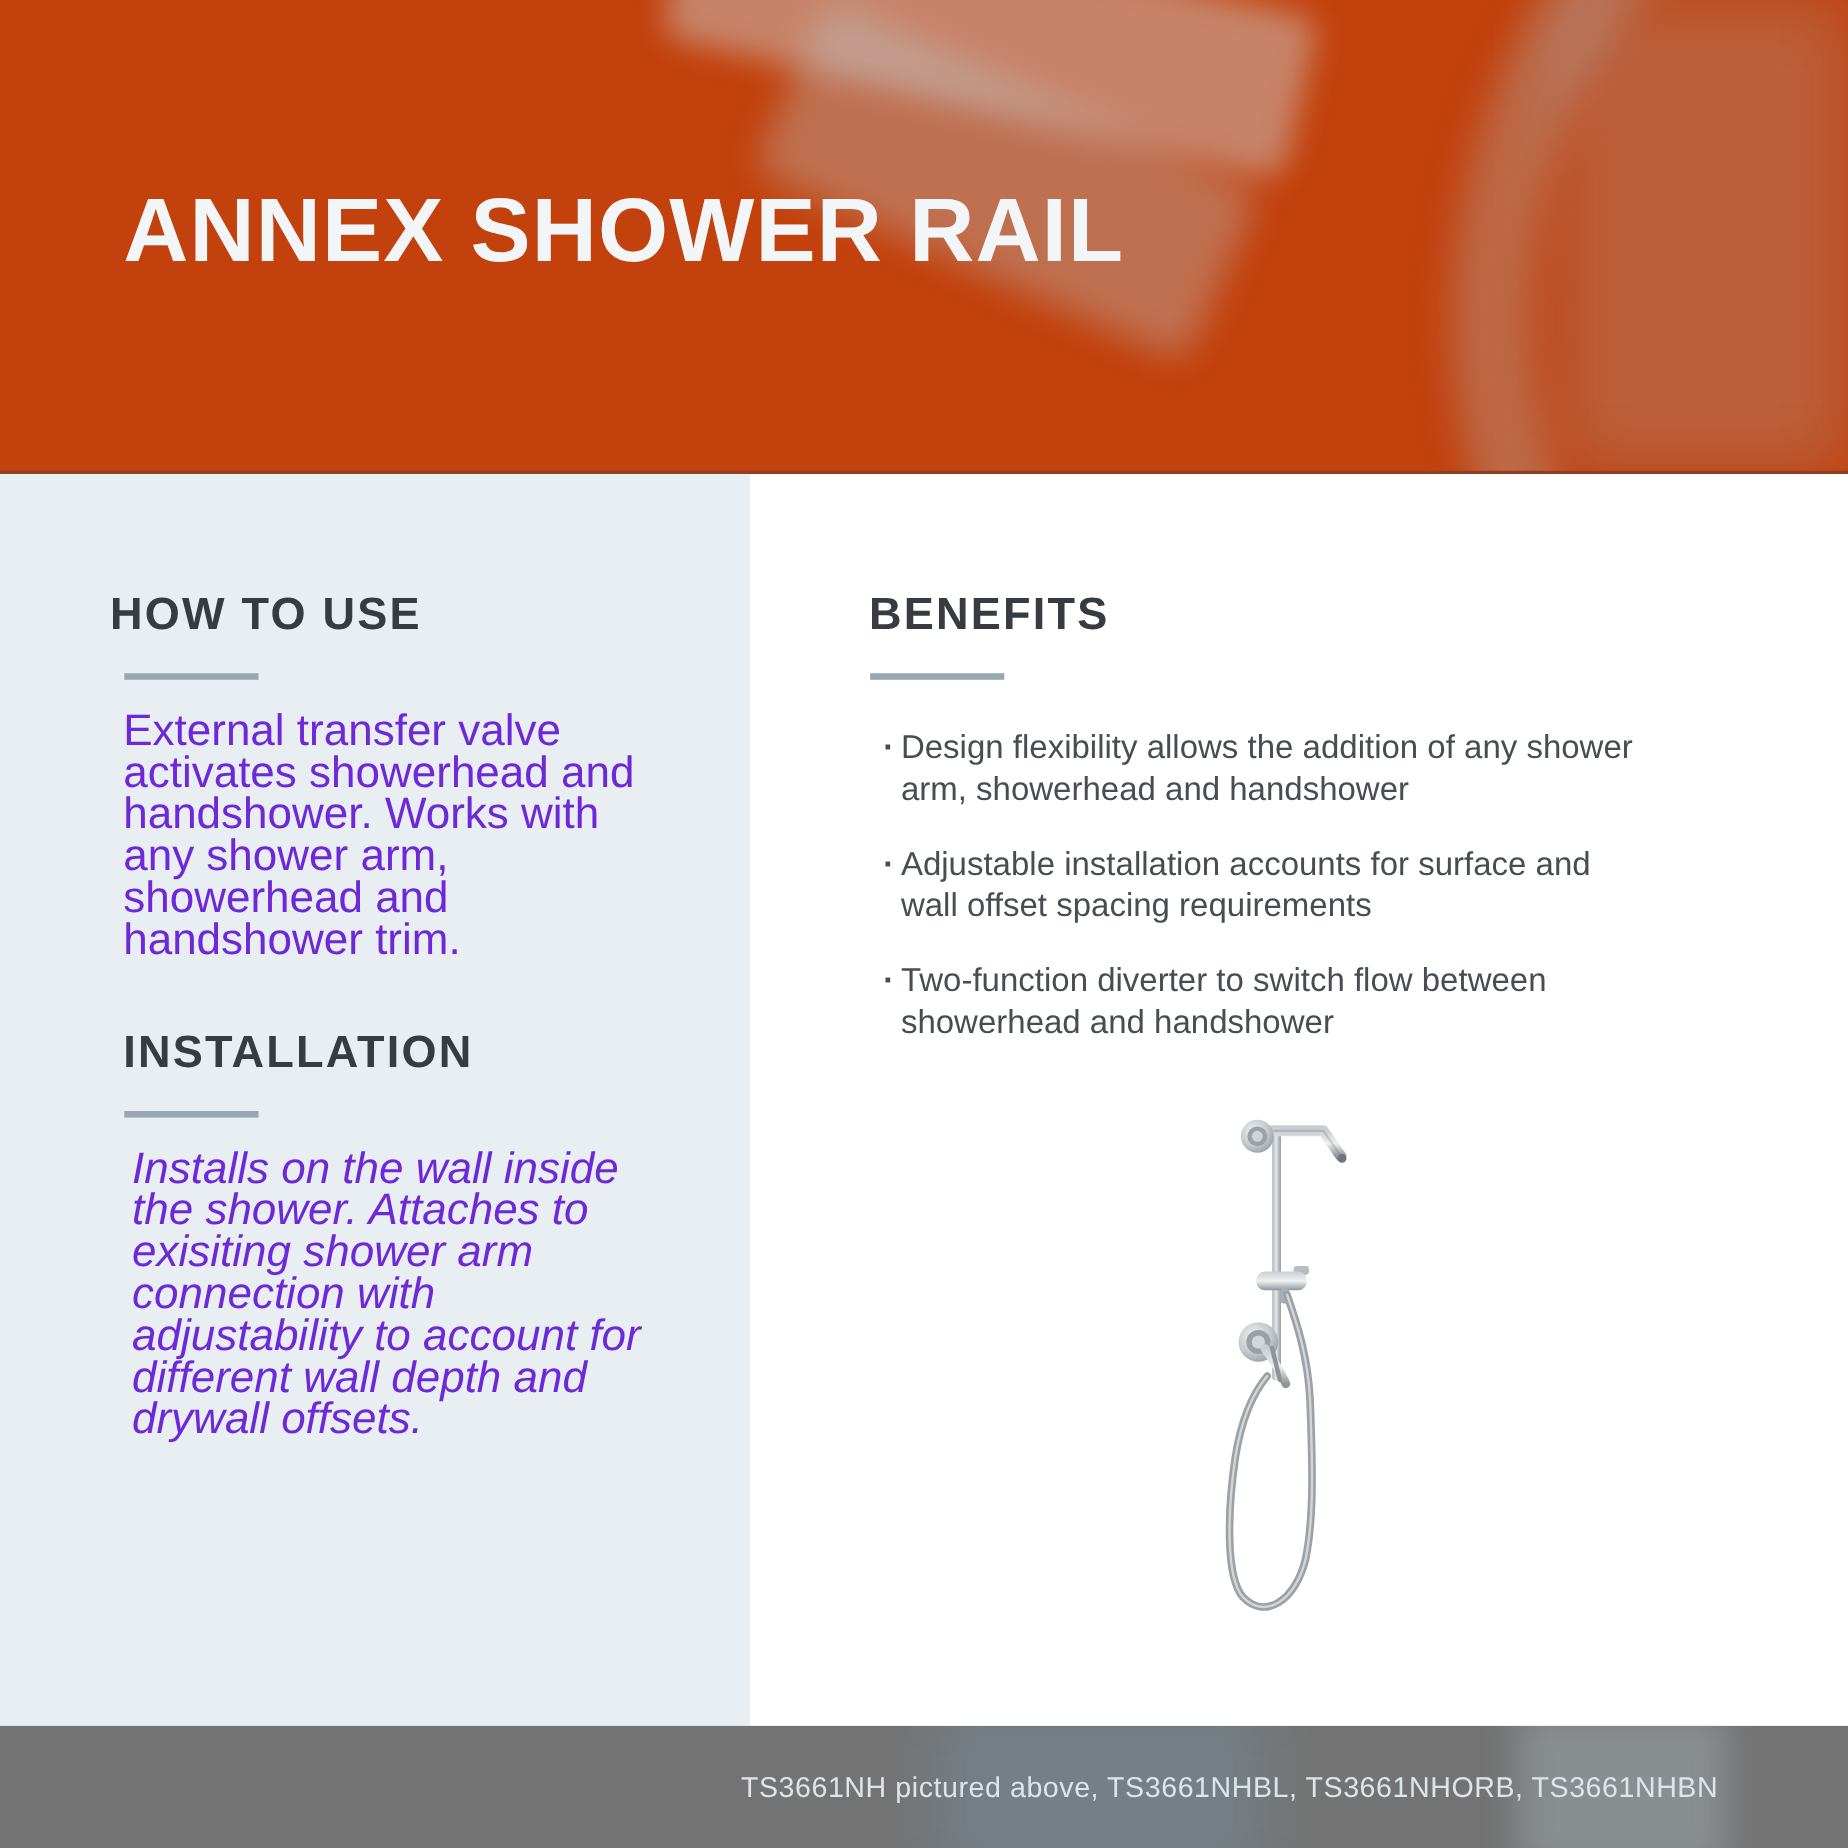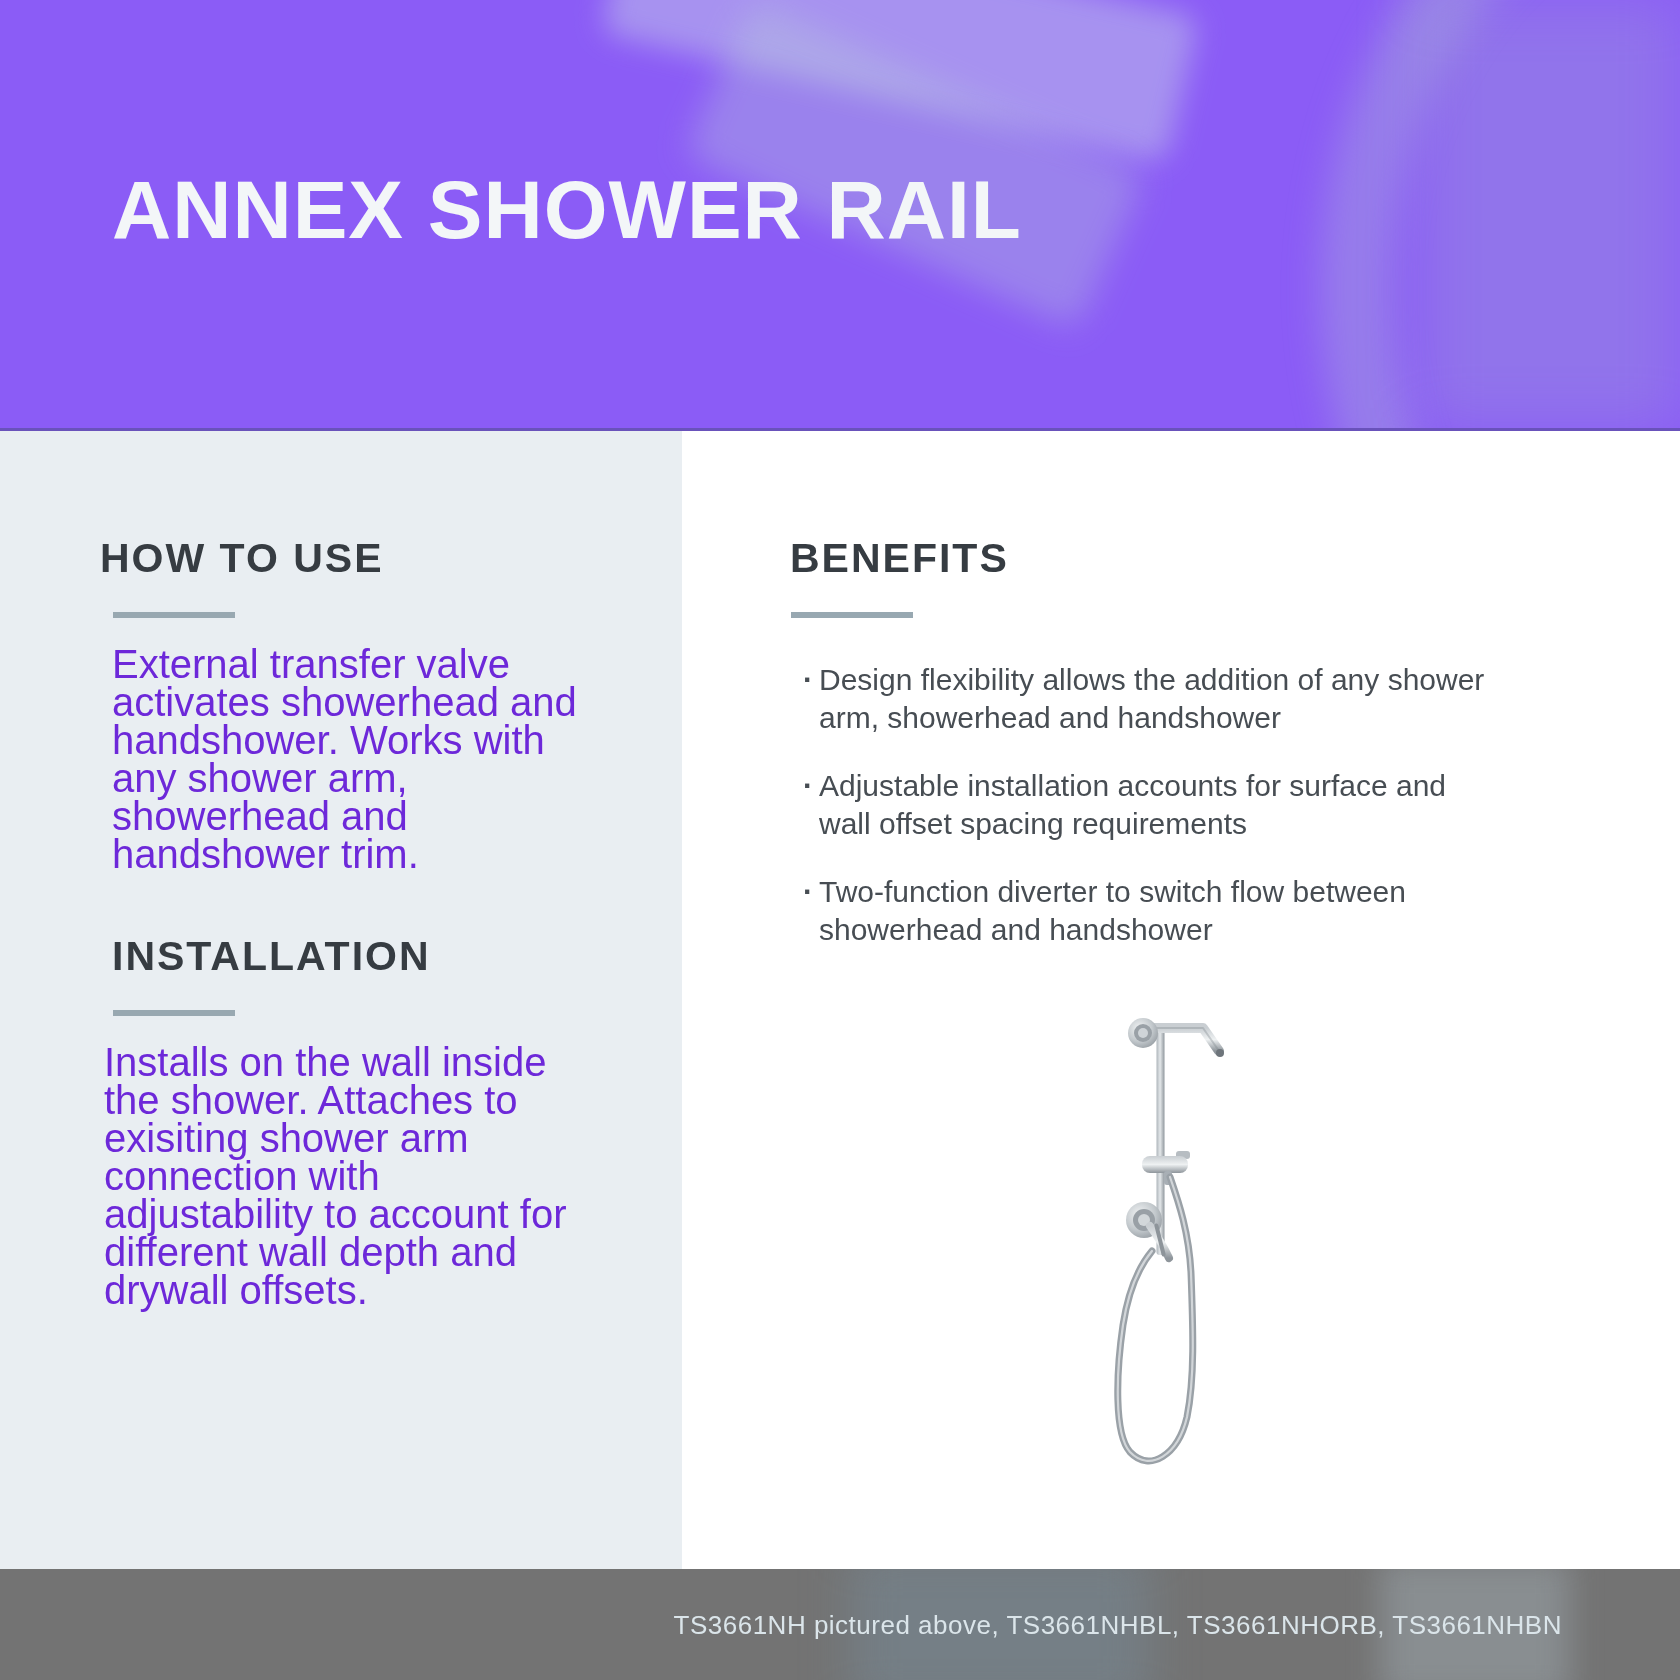--- a/index.html
+++ b/index.html
@@ -4,21 +4,21 @@
 <style>
   html,body{margin:0;padding:0;background:#ffffff;}
   .page{
     position:relative;width:1680px;height:1680px;overflow:hidden;
     font-family:"Liberation Sans","DejaVu Sans",sans-serif;
     background:#ffffff;
   }
   
   .top-band{
     position:absolute;left:0;top:0;width:1680px;height:428px;
-    background:#8b5cf6;overflow:hidden;
+    background:#c2410c;overflow:hidden;
     border-bottom:3px solid rgba(42,62,76,0.35);
   }
   .shape{position:absolute;pointer-events:none;}
   .shape.bar1{left:610px;top:-50px;width:580px;height:150px;background:rgba(206,221,231,0.42);transform:rotate(13deg);filter:blur(14px);border-radius:18px;}
   .shape.bar2{left:700px;top:80px;width:430px;height:170px;background:rgba(186,206,219,0.33);transform:rotate(24deg);filter:blur(16px);border-radius:20px;}
   .shape.arc1{left:1320px;top:-170px;width:720px;height:920px;border-radius:50%;border:72px solid rgba(178,200,213,0.30);box-sizing:border-box;filter:blur(18px);}
   .shape.wash1{left:1420px;top:0;width:260px;height:428px;background:rgba(164,189,203,0.25);filter:blur(30px);}
   .page-title{
     position:absolute;left:112px;top:168px;margin:0;
     font-size:82px;line-height:84px;font-weight:bold;
@@ -43,21 +43,21 @@
   .body-copy{
     position:absolute;margin:0;font-size:40px;line-height:38px;
     color:#6d28d9;
   }
   
   #howto-heading{left:100px;top:535px;}
   #howto-rule{left:113px;top:612px;}
   #howto-text{left:112px;top:645px;width:470px;}
   #install-heading{left:112px;top:933px;}
   #install-rule{left:113px;top:1010px;}
-  #install-text{left:104px;top:1043px;width:470px;}
+  #install-text{left:120px;top:1043px;width:470px;font-style:italic;}
   #benefits-heading{left:790px;top:535px;}
   #benefits-rule{left:791px;top:612px;}
   .benefits-list{
     position:absolute;left:787px;top:645px;width:700px;margin:16px;padding:0;
     list-style:none;font-size:30px;line-height:38px;color:#474d53;
   }
   .benefits-list li{position:relative;padding-left:16px;margin:0 0 30px 0;}
   .benefits-list li::before{
     content:"\00B7";position:absolute;left:0;top:0;
     font-weight:bold;color:#474d53;

